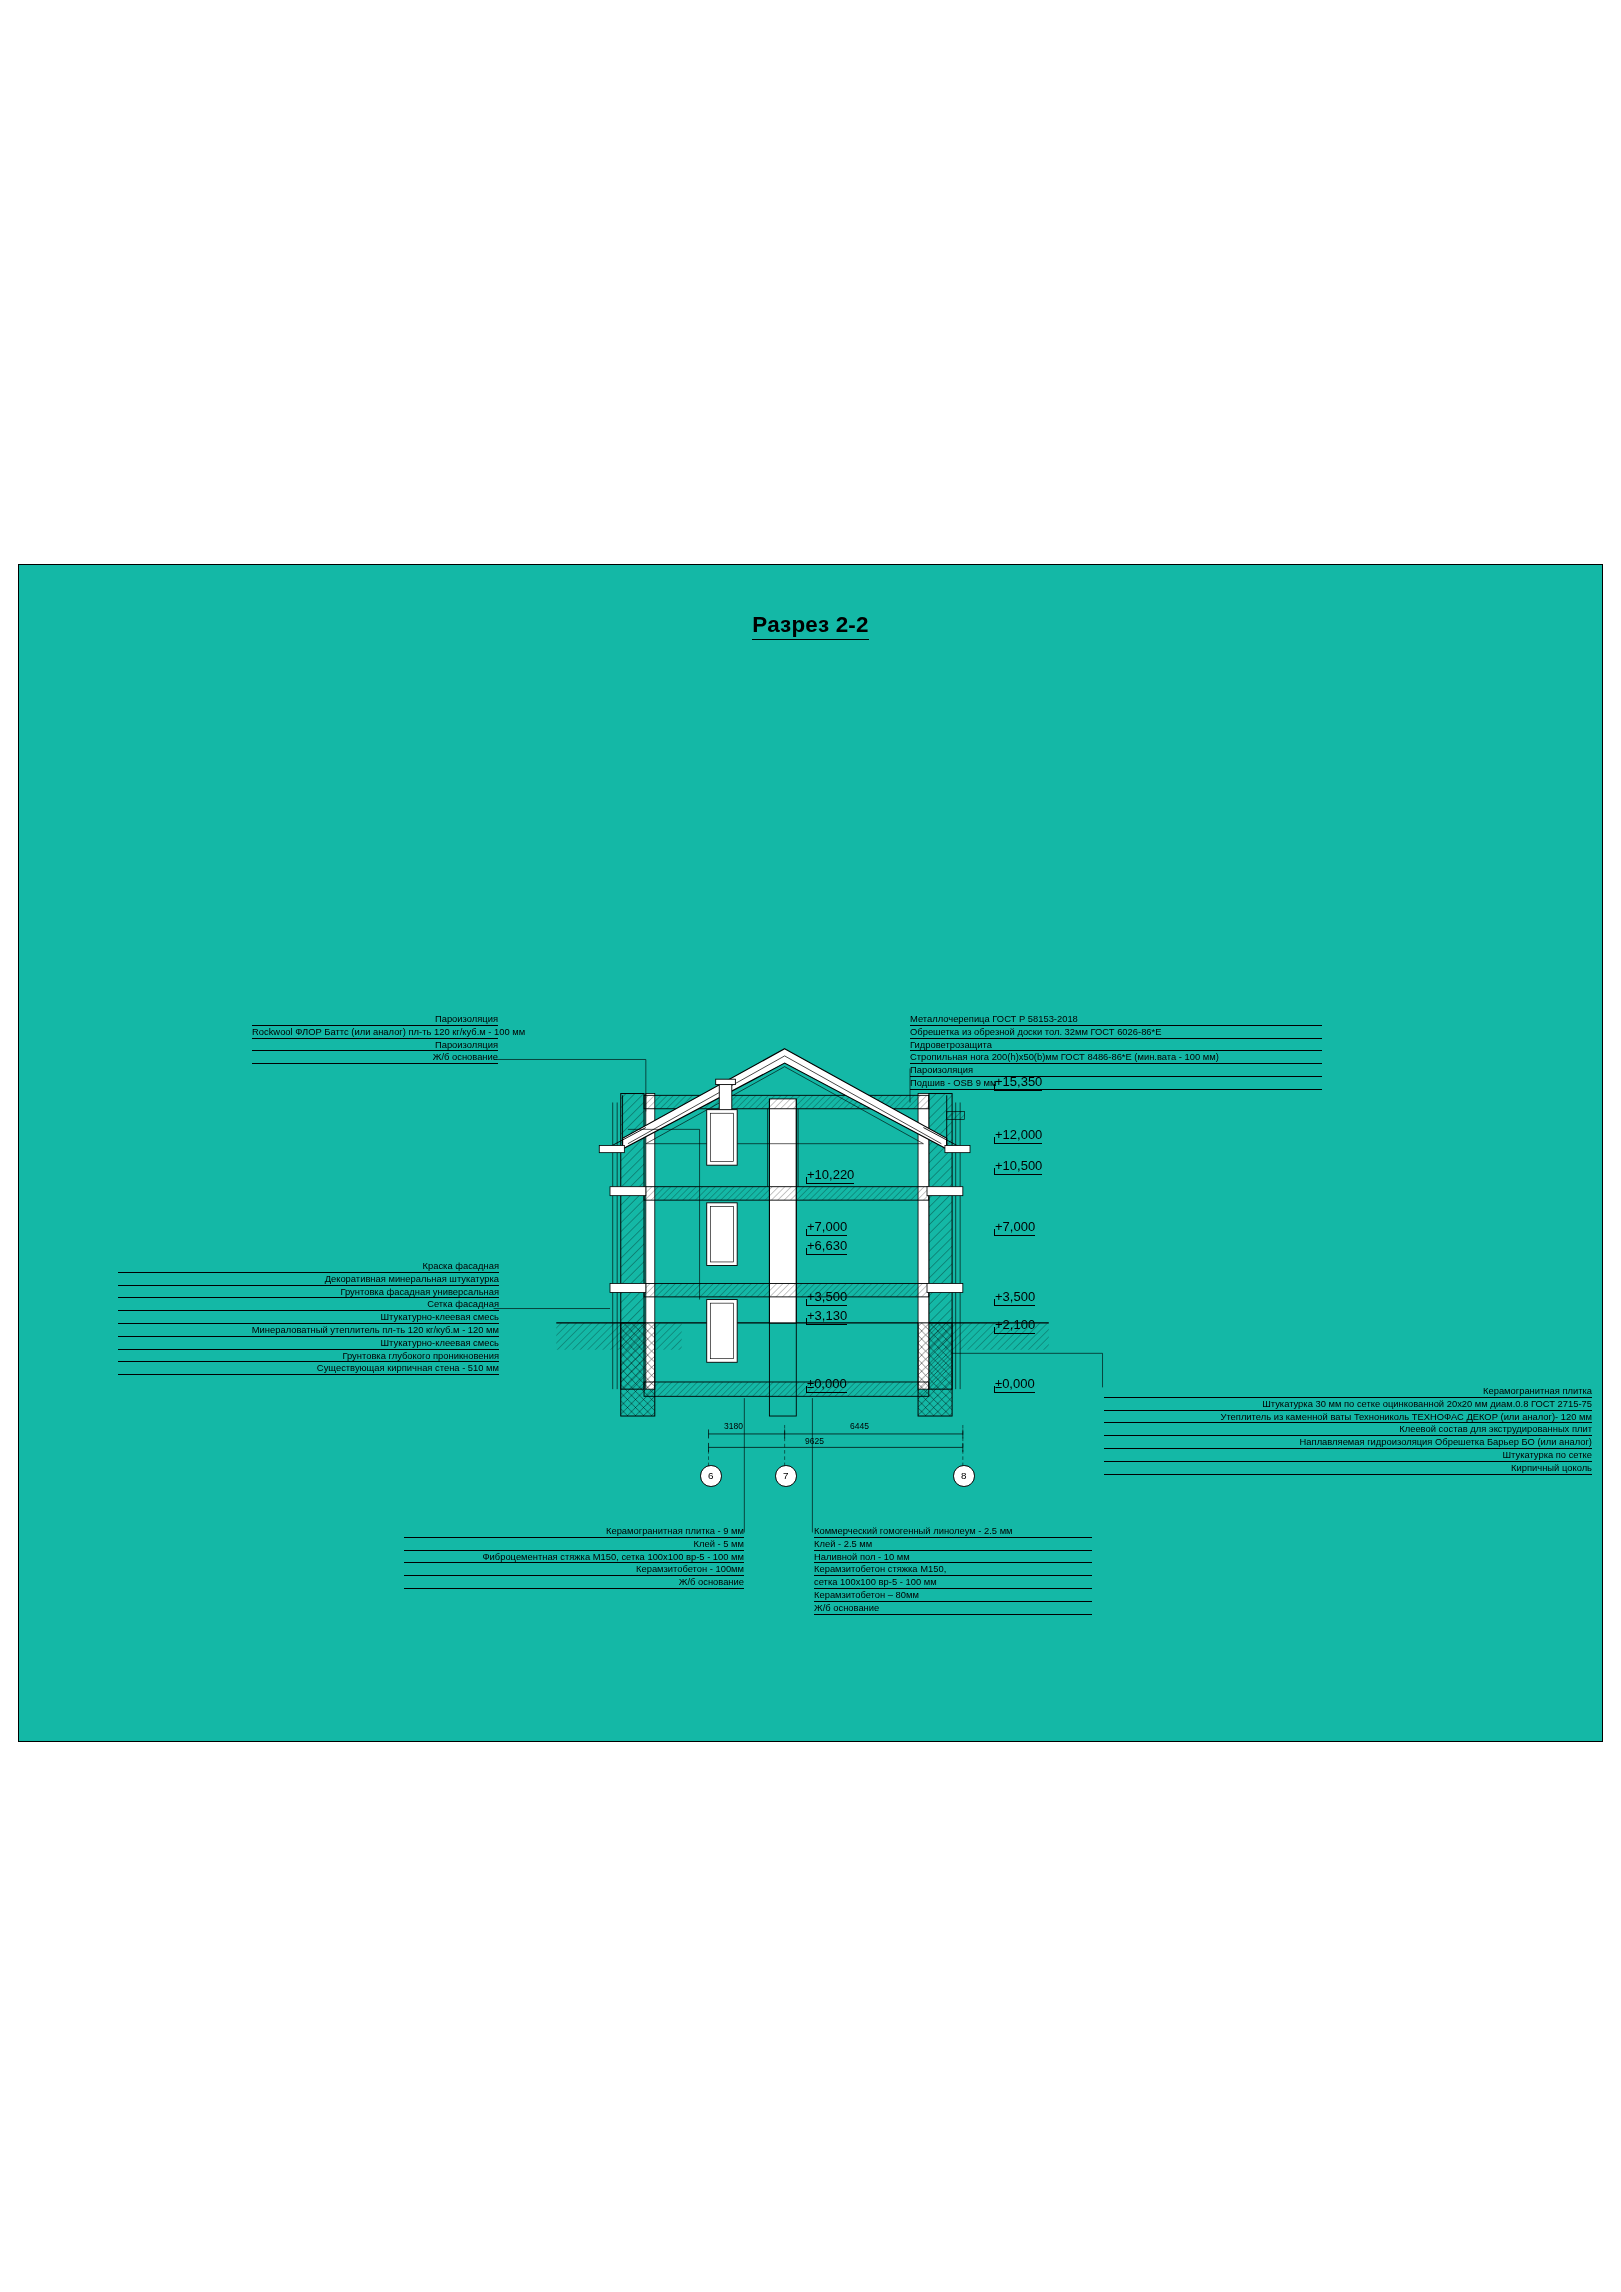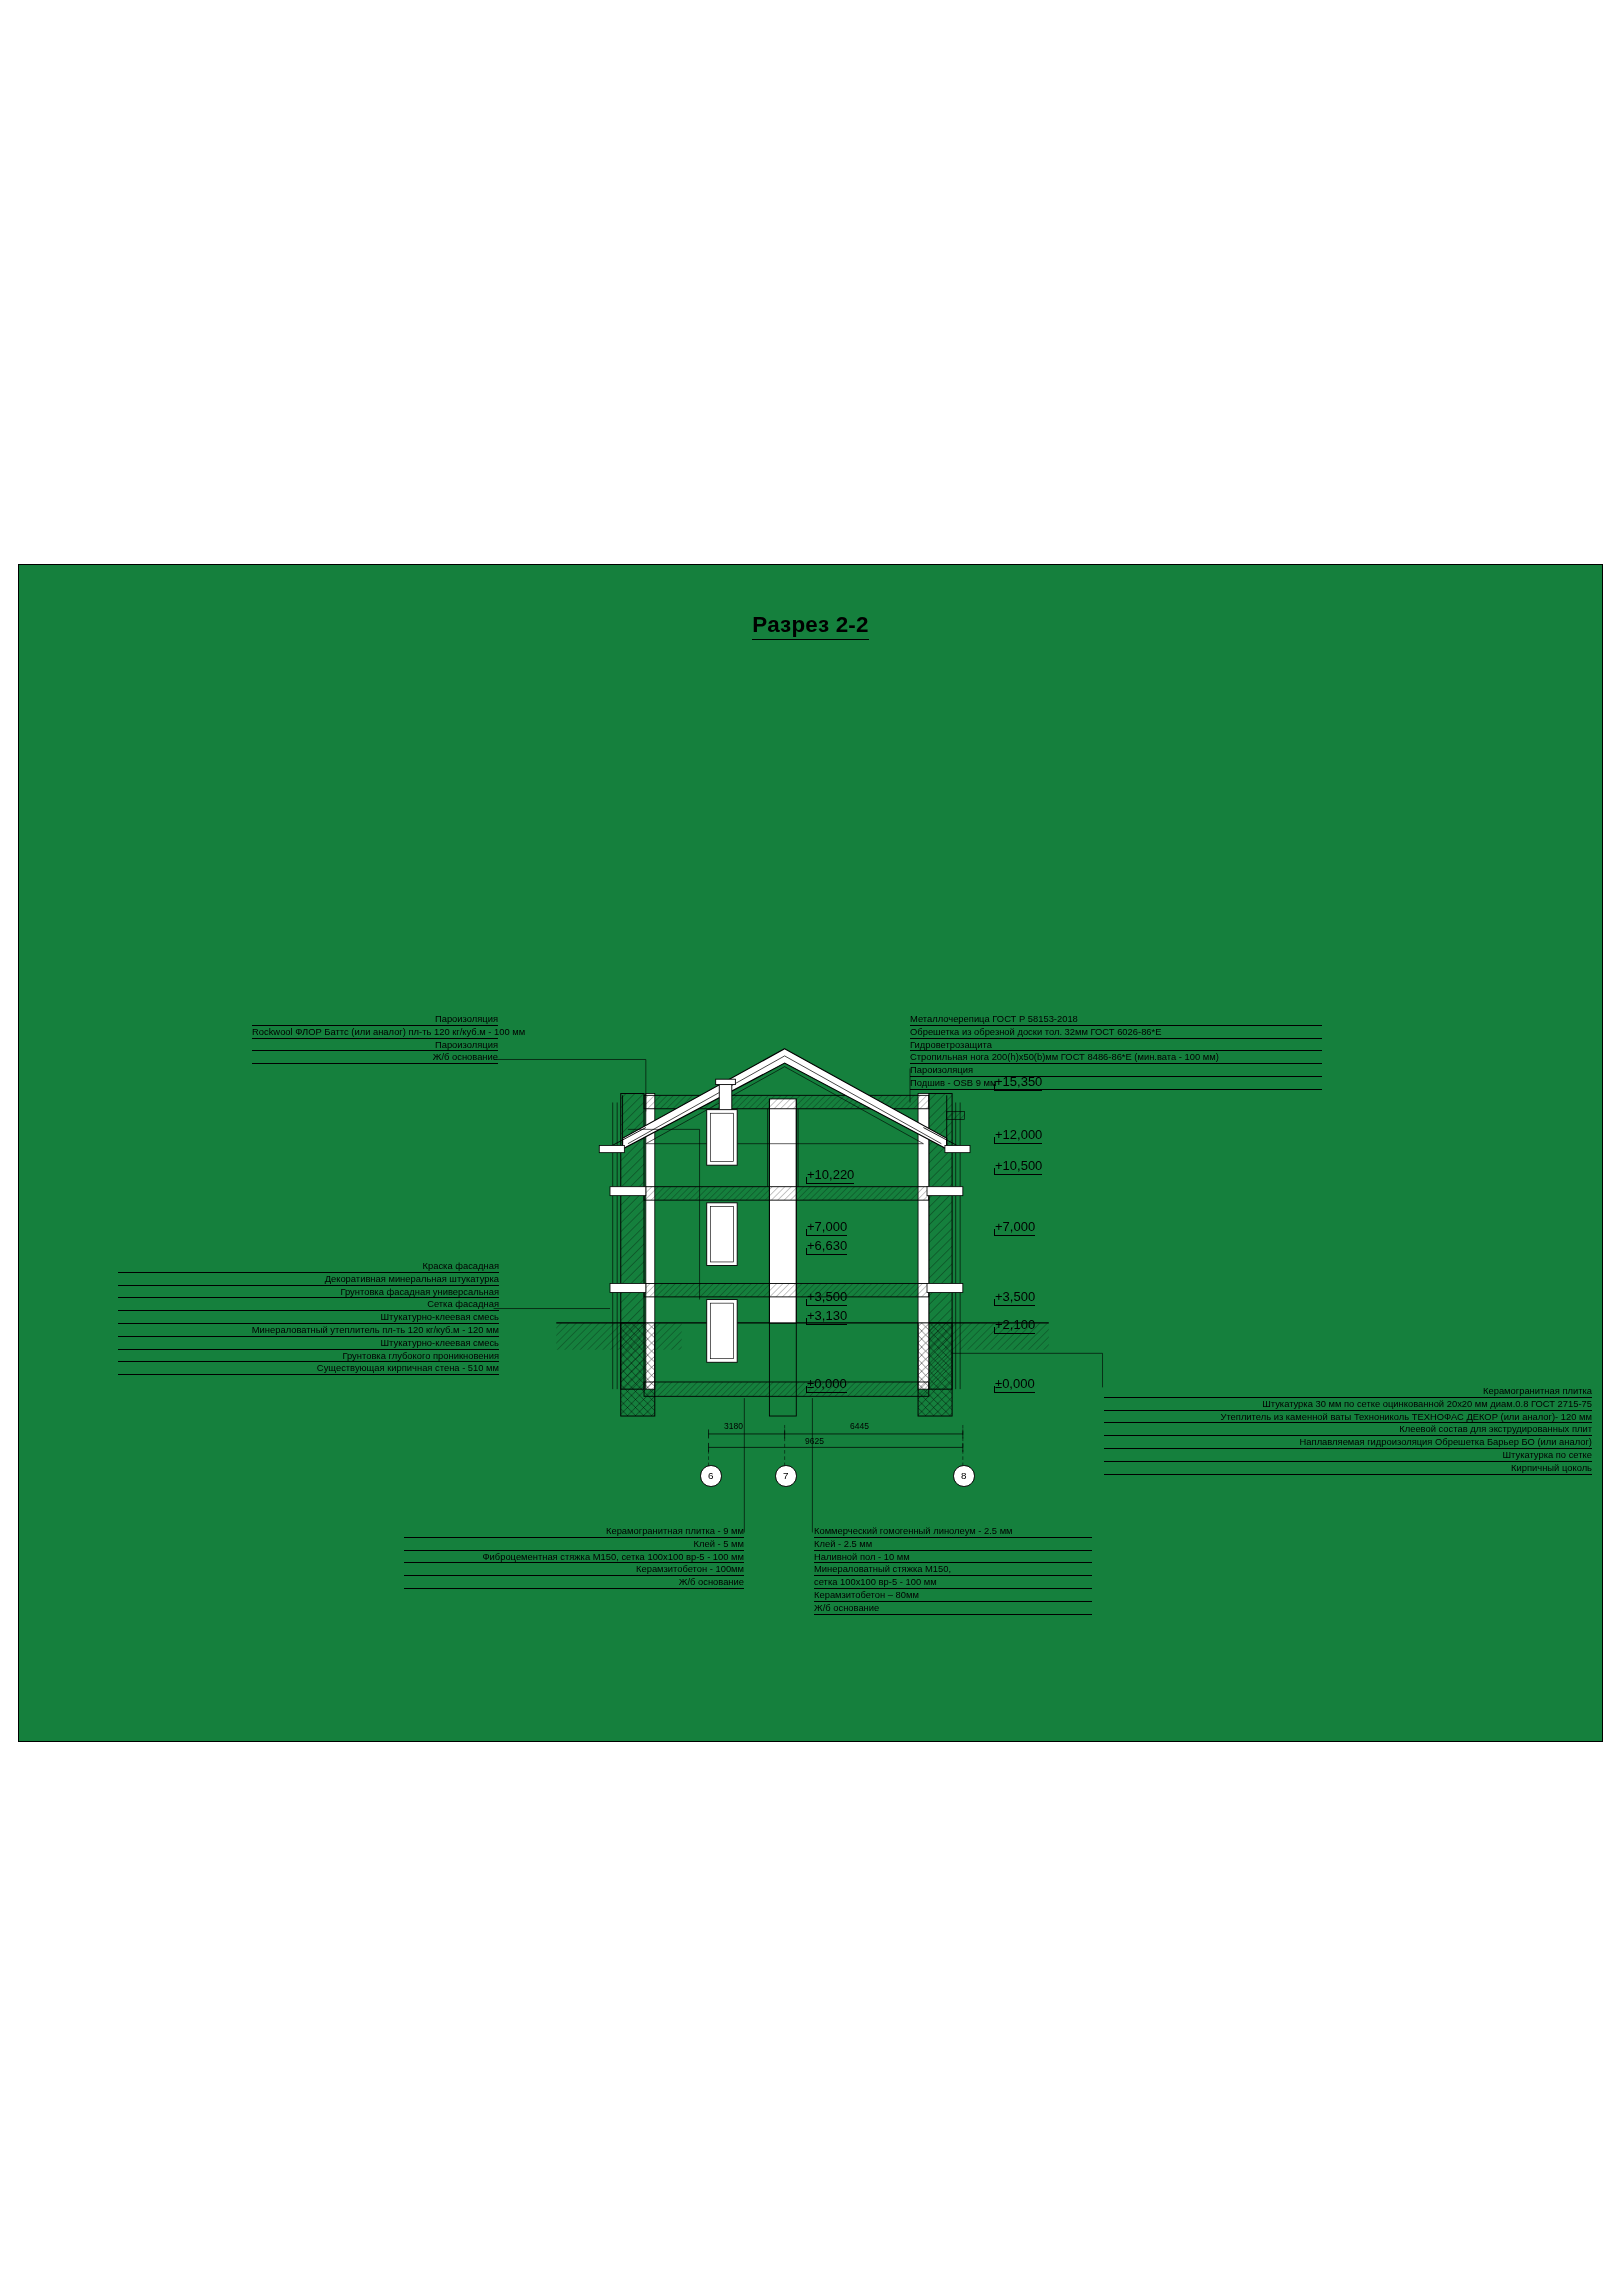--- a/index.html
+++ b/index.html
@@ -15,21 +15,21 @@
     position: relative;
     overflow: hidden;
   }
   #sheet {
     position: absolute;
     left: 18px;
     top: 564px;
     width: 1585px;
     height: 1178px;
     border: 1.8px solid #000;
-    background: #15803d;
+    background: #14b8a6;
     box-sizing: border-box;
   }
   .abs { position: absolute; }
   .ttl {
     left: 0; right: 0; top: 47px;
     text-align: center;
     font-size: 22.4px;
     font-weight: bold;
     letter-spacing: 0.2px;
   }
@@ -242,21 +242,21 @@
     <div>Клей - 5 мм</div>
     <div>Фиброцементная стяжка М150, сетка 100х100 вр-5 - 100 мм</div>
     <div>Керамзитобетон - 100мм</div>
     <div>Ж/б основание</div>
   </div>
 
   <div class="abs note ul" style="left:795px; top:960px; width:278px;">
     <div>Коммерческий гомогенный линолеум - 2.5 мм</div>
     <div>Клей - 2.5 мм</div>
     <div>Наливной пол - 10 мм</div>
-    <div>Минераловатный стяжка М150,</div>
+    <div>Керамзитобетон стяжка М150,</div>
     <div>сетка 100х100 вр-5 - 100 мм</div>
     <div>Керамзитобетон – 80мм</div>
     <div>Ж/б основание</div>
   </div>
 
   <div class="elev" style="left:788px; top:602px;">+10,220</div>
   <div class="elev" style="left:788px; top:654px;">+7,000</div>
   <div class="elev" style="left:788px; top:673px;">+6,630</div>
   <div class="elev" style="left:788px; top:724px;">+3,500</div>
   <div class="elev" style="left:788px; top:743px;">+3,130</div>

